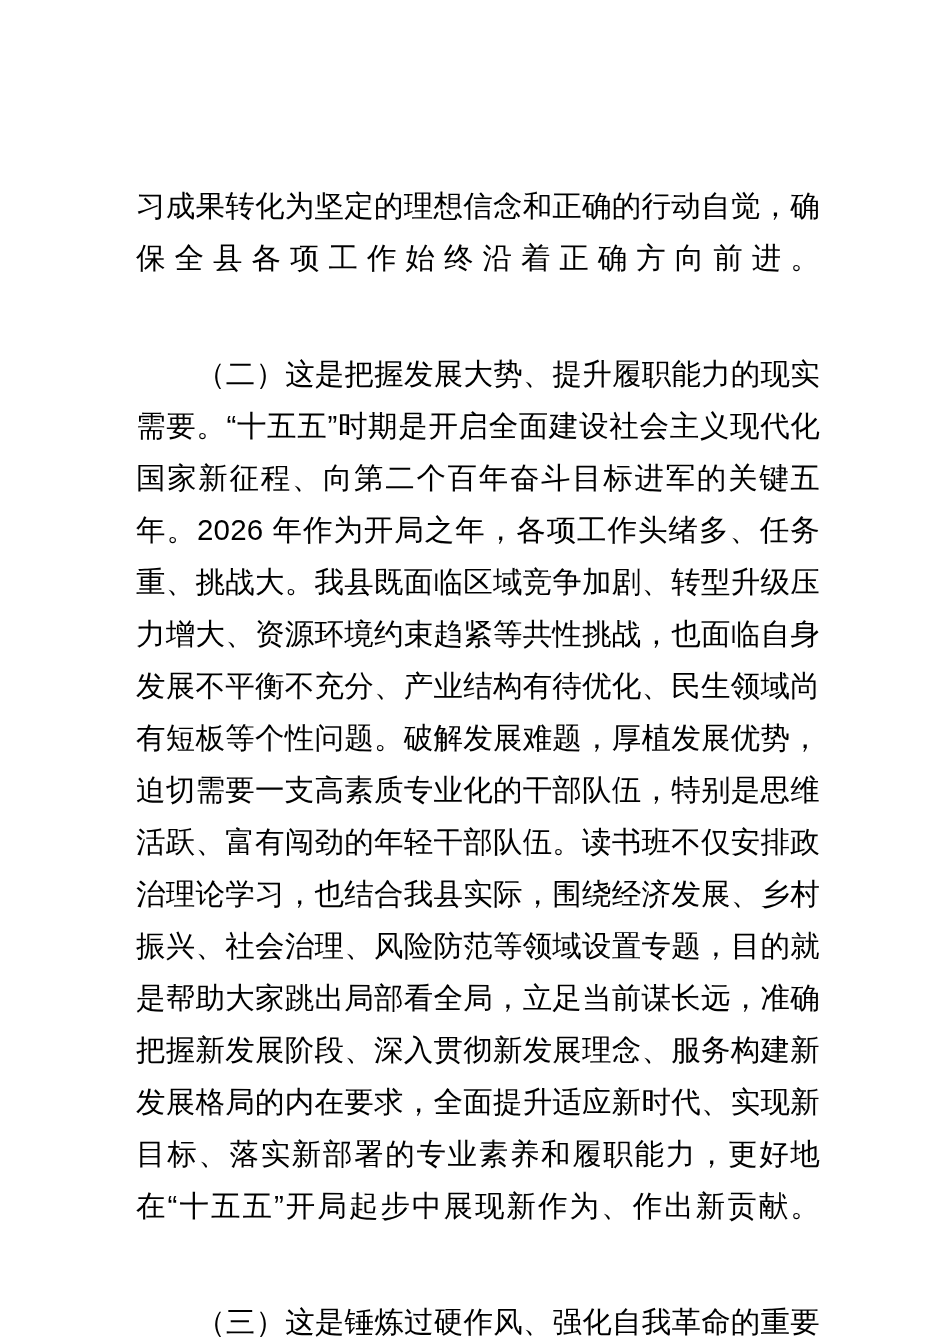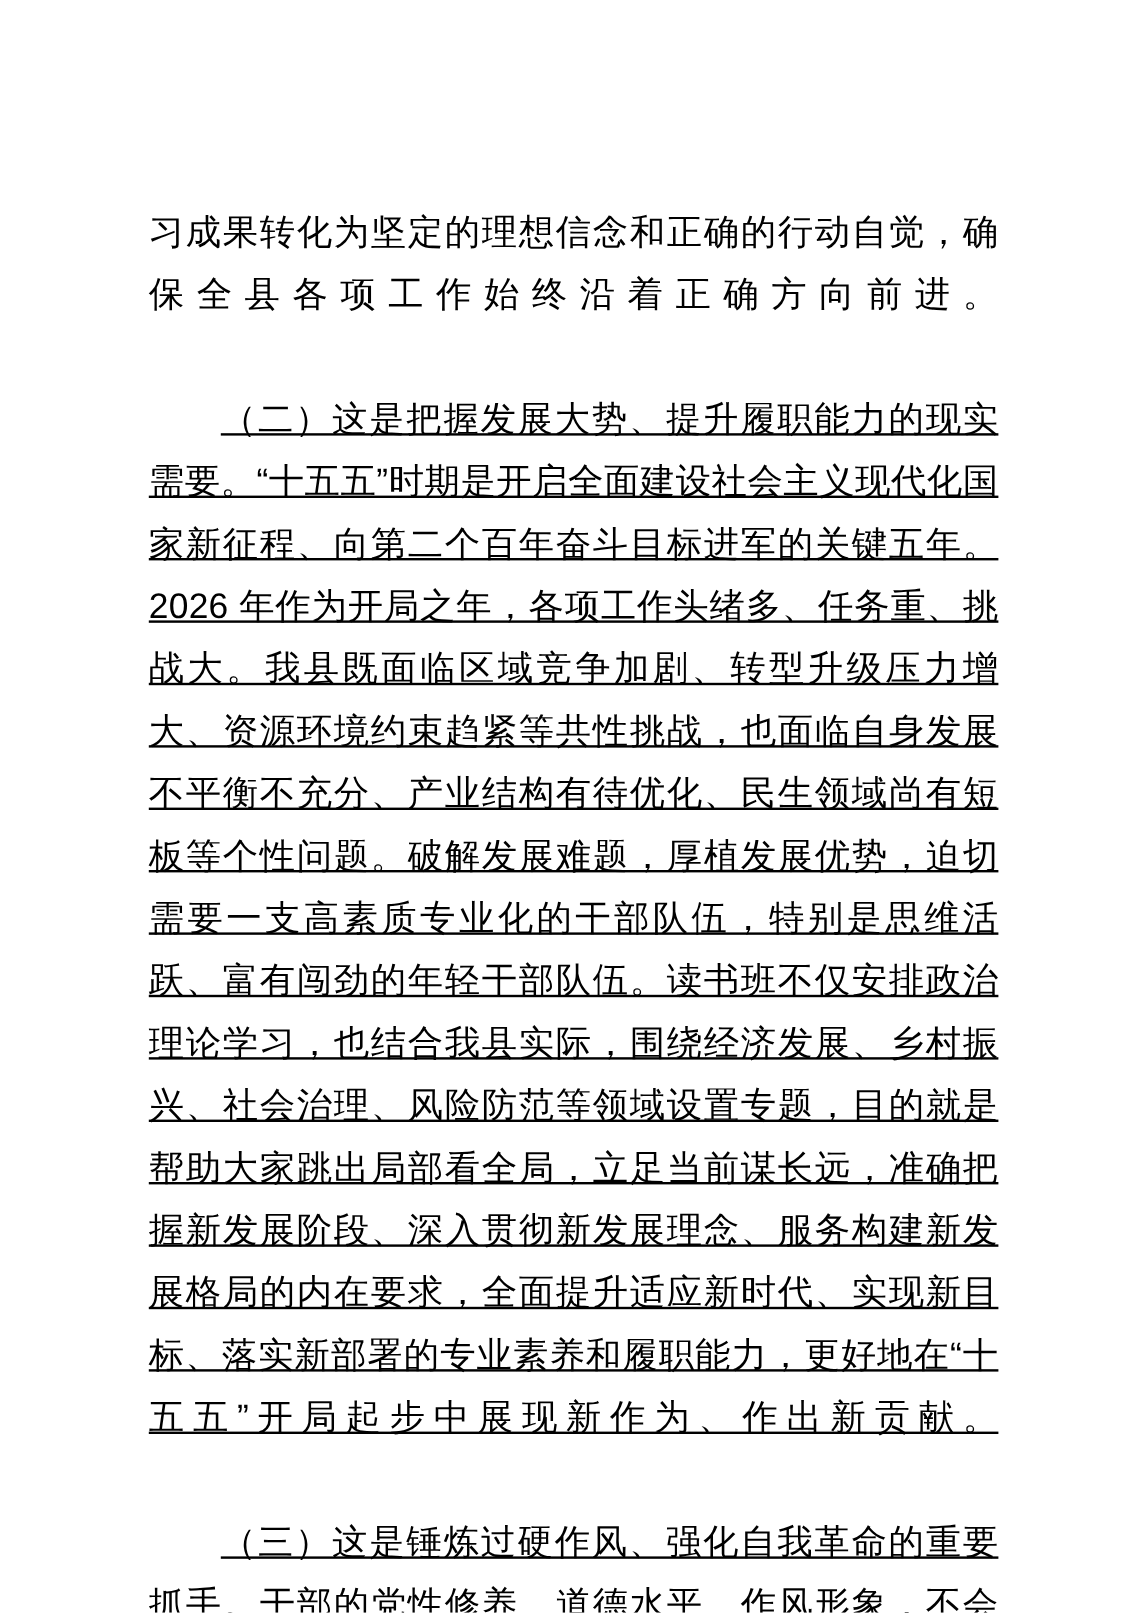--- a/index.html
+++ b/index.html
@@ -18,33 +18,32 @@
     overflow: hidden;
     box-sizing: border-box;
   }
   .text-body {
     position: absolute;
     left: 124px;
     top: 168px;
     width: 708px;
   }
   .para {
-    margin: 0;
+    margin: 12px;
     color: #000000;
     font-size: 29.5px;
     line-height: 52px;
     text-align: justify;
     text-justify: inter-character;
     letter-spacing: 0.2px;
     font-weight: 400;
     -webkit-font-smoothing: antialiased;
   }
   .para.indent {
     text-indent: 60px;
-    text-decoration: underline;
   }
   
   .para::after {
     content: "";
     display: inline-block;
     width: 100%;
   }
   .para.flush::after {
     display: none;
   }

